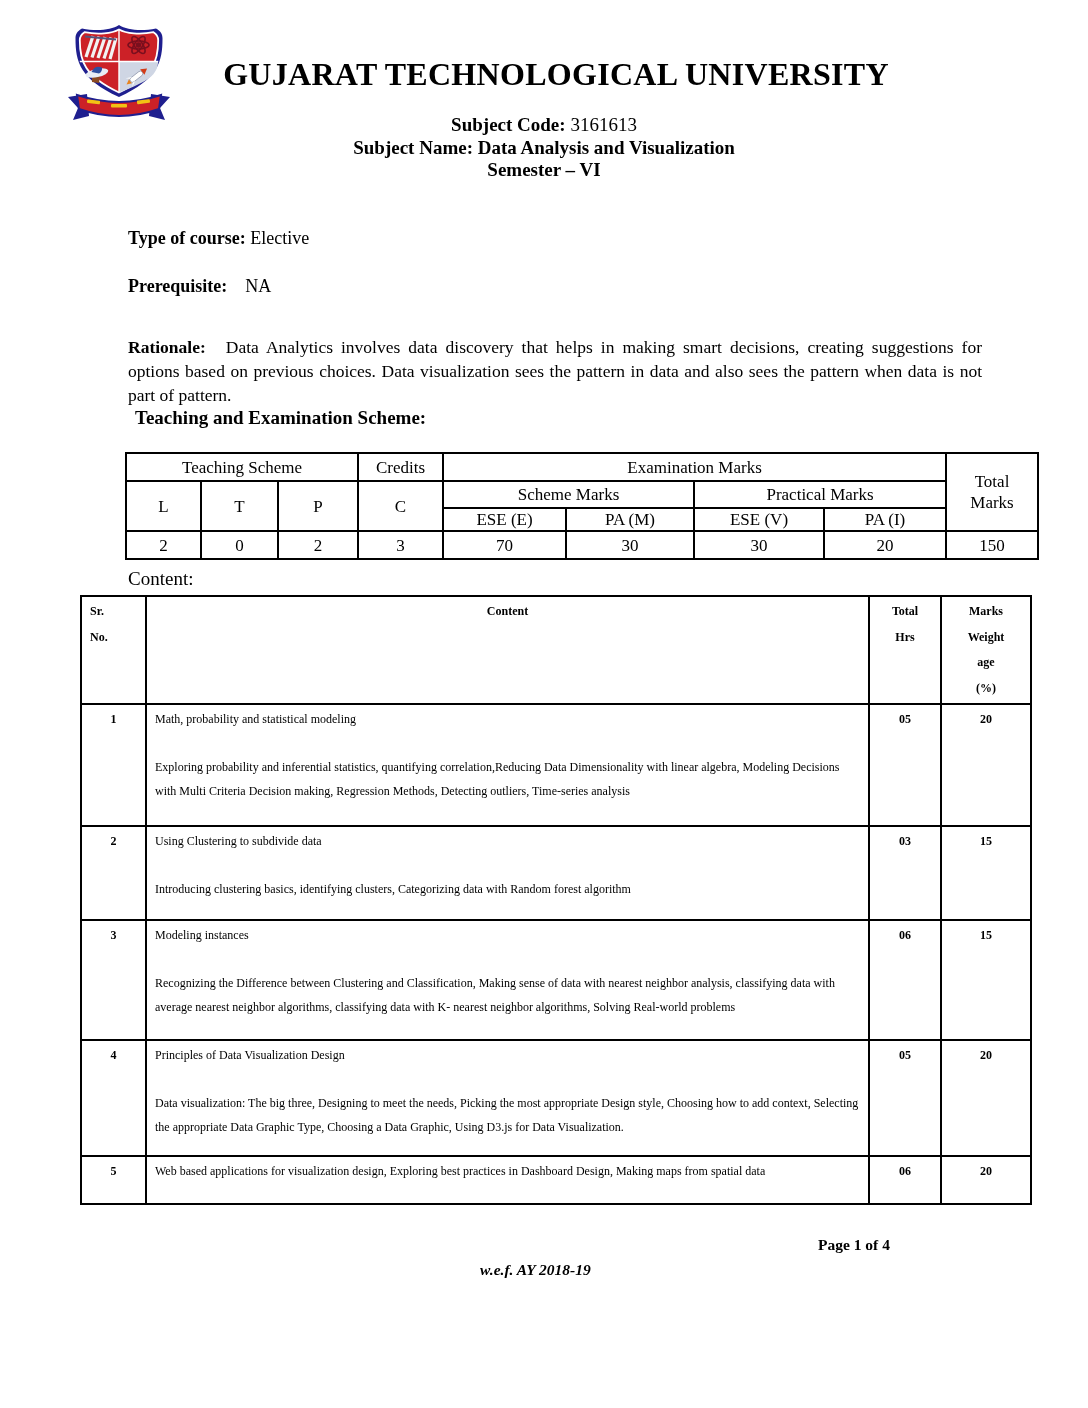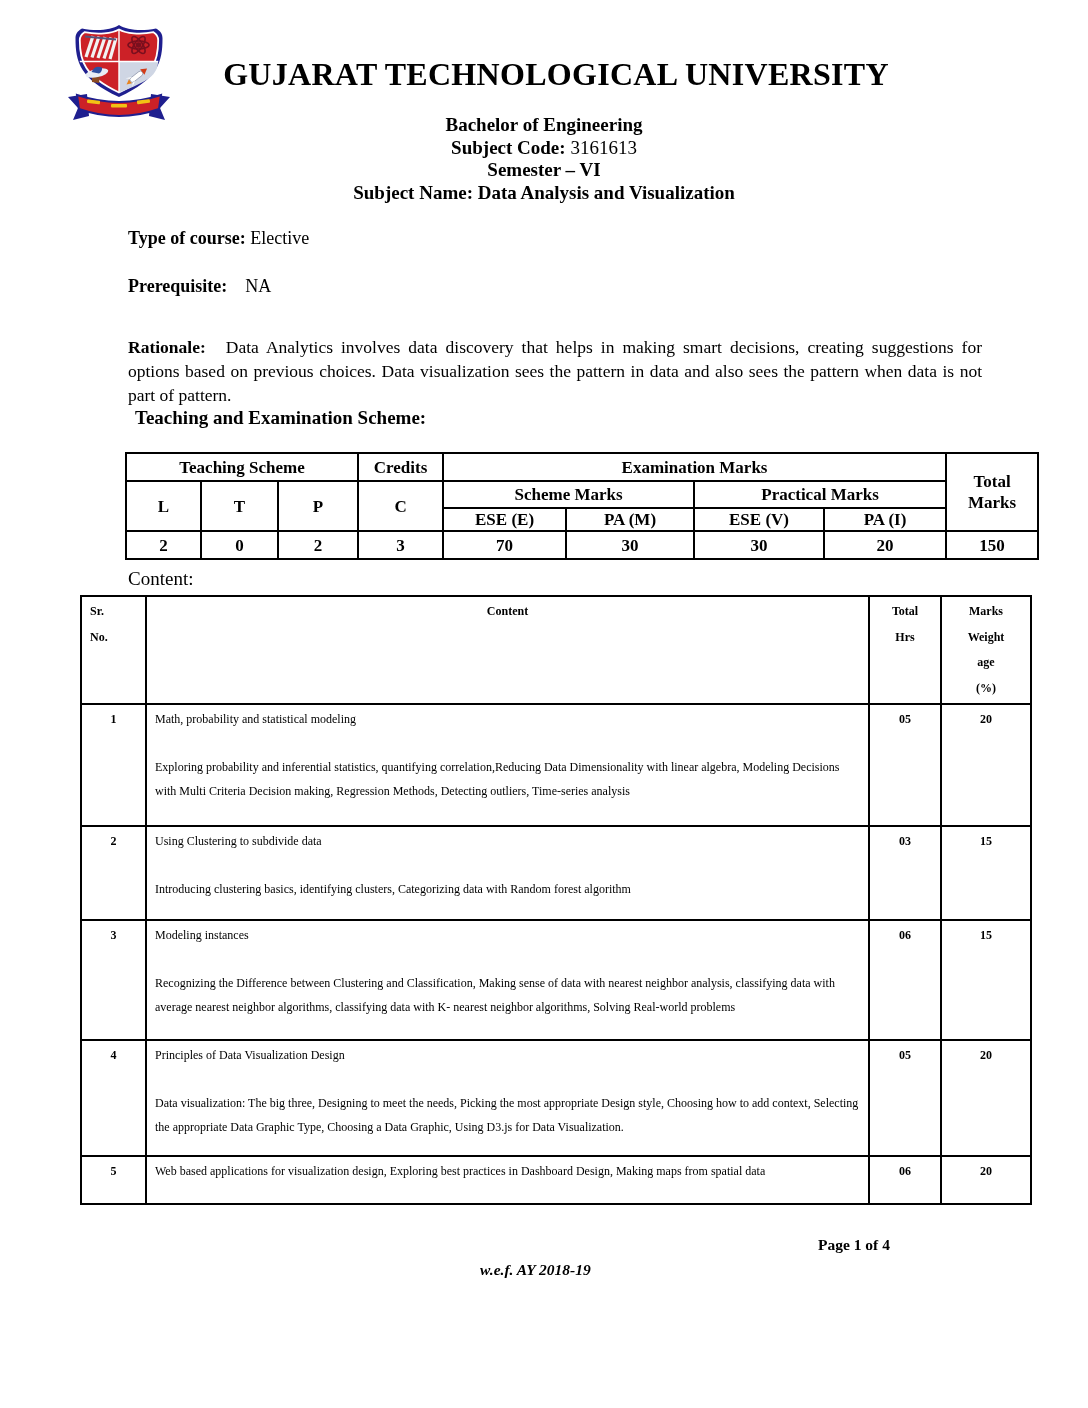--- a/index.html
+++ b/index.html
@@ -30,21 +30,21 @@
   .rationale .lbl { margin-right:20px; }
 
   .scheme-head  { position:absolute; top:407px; left:135px; font-size:19px; font-weight:bold; }
   .content-head { position:absolute; top:568px; left:128px; font-size:19px; font-weight:normal; }
 
   table { border-collapse:collapse; table-layout:fixed; }
   td { border:2px solid #000; overflow:hidden; }
 
   .scheme-table {
     position:absolute; top:452px; left:125px; width:912px;
-    font-size:17px; font-weight:bold; text-align:center;
+    font-size:17px; font-weight:normal; text-align:center;
   }
   .scheme-table td { padding:0 2px; line-height:21px; vertical-align:middle; }
   .r1 td { height:26px; }
   .r2 td { height:25px; }
   .r3 td { height:21px; }
   .r4 td { height:26px; }
   .blk { display:block; }
 
   .content-table {
     position:absolute; top:595px; left:80px; width:950px; font-size:12px;
@@ -121,24 +121,23 @@
       <polygon points="58,53 63,50.5 63,55.5" fill="#e8831c"></polygon>
       <rect x="63" y="50.5" width="15" height="5" rx="2.5" fill="#ffffff" stroke="#8a93a8" stroke-width="0.7"></rect>
       <polygon points="78,49.5 84,53 78,56.5" fill="#d23b18"></polygon>
       <polygon points="64,50.5 61,47.5 67,50.5" fill="#ffffff"></polygon>
       <polygon points="64,55.5 61,58.5 67,55.5" fill="#ffffff"></polygon>
     </g>
   </svg>
 
   <div class="uni-title">GUJARAT TECHNOLOGICAL UNIVERSITY</div>
   <div class="subhead">
-    <div>Bachelor of Engineering</div>
     <div><span class="lbl">Subject Code:</span> <span class="normal">3161613</span></div>
+    <div>Subject Name: Data Analysis and Visualization</div>
     <div>Semester – VI</div>
-    <div>Subject Name: Data Analysis and Visualization</div>
   </div>
 
   <div class="type-line"><span class="lbl">Type of course:</span> <span>Elective</span></div>
   <div class="prereq-line"><span class="lbl">Prerequisite:</span><span class="val">NA</span></div>
   <p class="rationale"><span class="lbl">Rationale:</span><span>Data Analytics involves data discovery that helps in making smart decisions, creating suggestions for options based on previous choices. Data visualization sees the pattern in data and also sees the pattern when data is not part of pattern.</span></p>
 
   <div class="scheme-head">Teaching and Examination Scheme:</div>
   <table class="scheme-table">
     <colgroup>
       <col style="width:75px">

